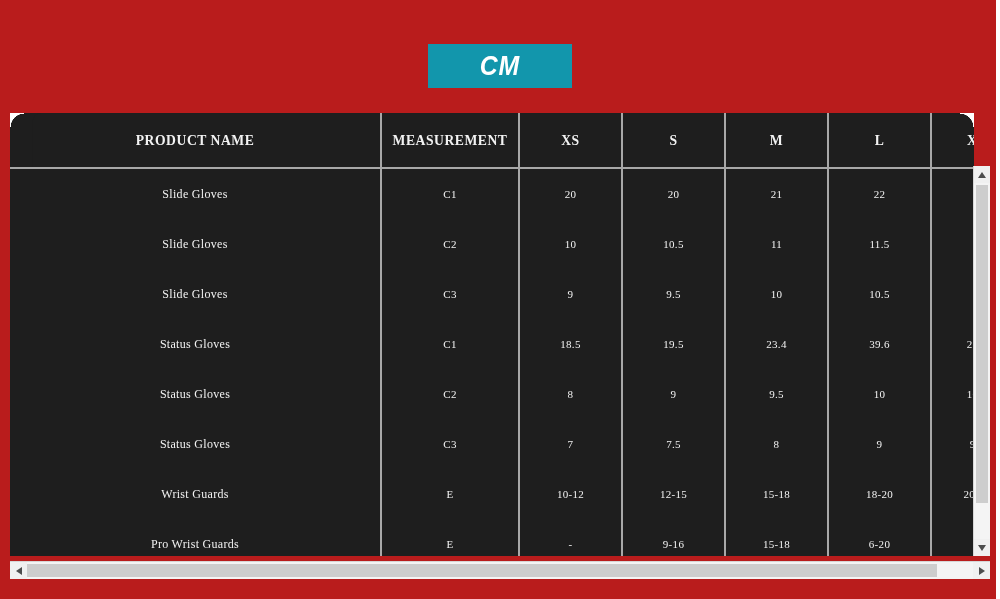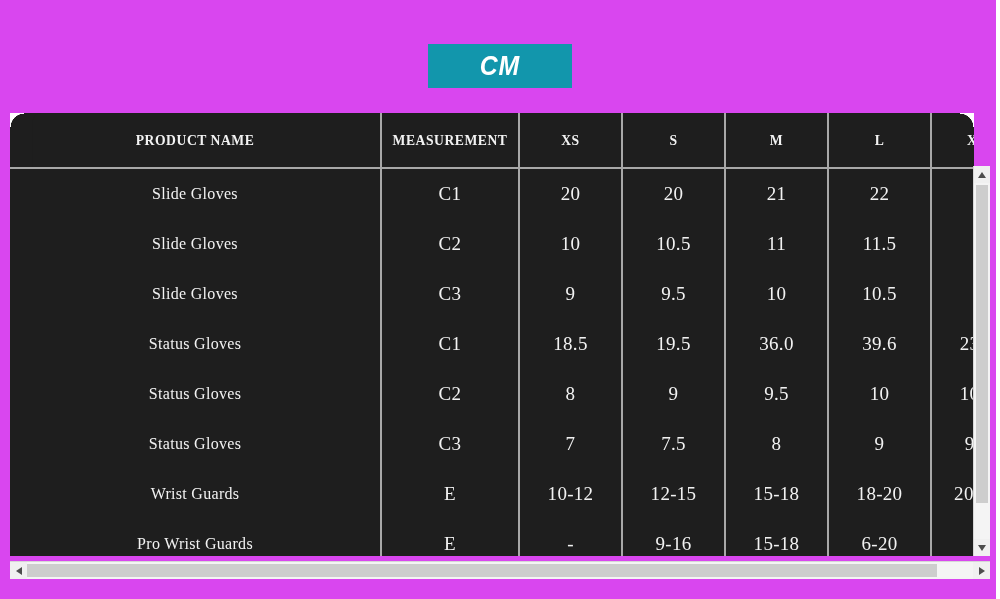--- a/index.html
+++ b/index.html
@@ -9,21 +9,21 @@
     width: 1000px;
     height: 599px;
     overflow: hidden;
     font-family: "Liberation Sans", sans-serif;
   }
 
   #page {
     position: relative;
     width: 996px;
     height: 599px;
-    background: #d946ef;
+    background: #b91c1c;
   }
 
   
   .unit-tab-row {
     position: absolute;
     left: 0;
     top: 44px;
     width: 1000px;
     height: 44px;
     display: flex;
@@ -100,27 +100,27 @@
     border-bottom: 2px solid #a8a8a8;
     white-space: nowrap;
   }
   .grid-table thead tr th:first-child {
     border-top-left-radius: 10px;
   }
 
   
   .grid-table tbody td {
     height: 50px;
-    font-size: 19px;
+    font-size: 11px;
     font-weight: normal;
     letter-spacing: 0.3px;
     white-space: nowrap;
   }
   .grid-table tbody td.col-name {
-    font-size: 16px;
+    font-size: 12px;
   }
 
   .round-tl {
     position: absolute;
     left: 0; top: 0;
     width: 14px; height: 14px;
     background: #ffffff;
     -webkit-mask: radial-gradient(circle 14px at 14px 14px, transparent 0 13px, #000 13.5px);
             mask: radial-gradient(circle 14px at 14px 14px, transparent 0 13px, #000 13.5px);
     pointer-events: none;
@@ -282,21 +282,21 @@
             <td>9.5</td>
             <td>10</td>
             <td>10.5</td>
             <td>-</td>
           </tr>
           <tr>
             <td class="col-name">Status Gloves</td>
             <td>C1</td>
             <td>18.5</td>
             <td>19.5</td>
-            <td>36.0</td>
+            <td>23.4</td>
             <td>39.6</td>
             <td>23.5</td>
           </tr>
           <tr>
             <td class="col-name">Status Gloves</td>
             <td>C2</td>
             <td>8</td>
             <td>9</td>
             <td>9.5</td>
             <td>10</td>

